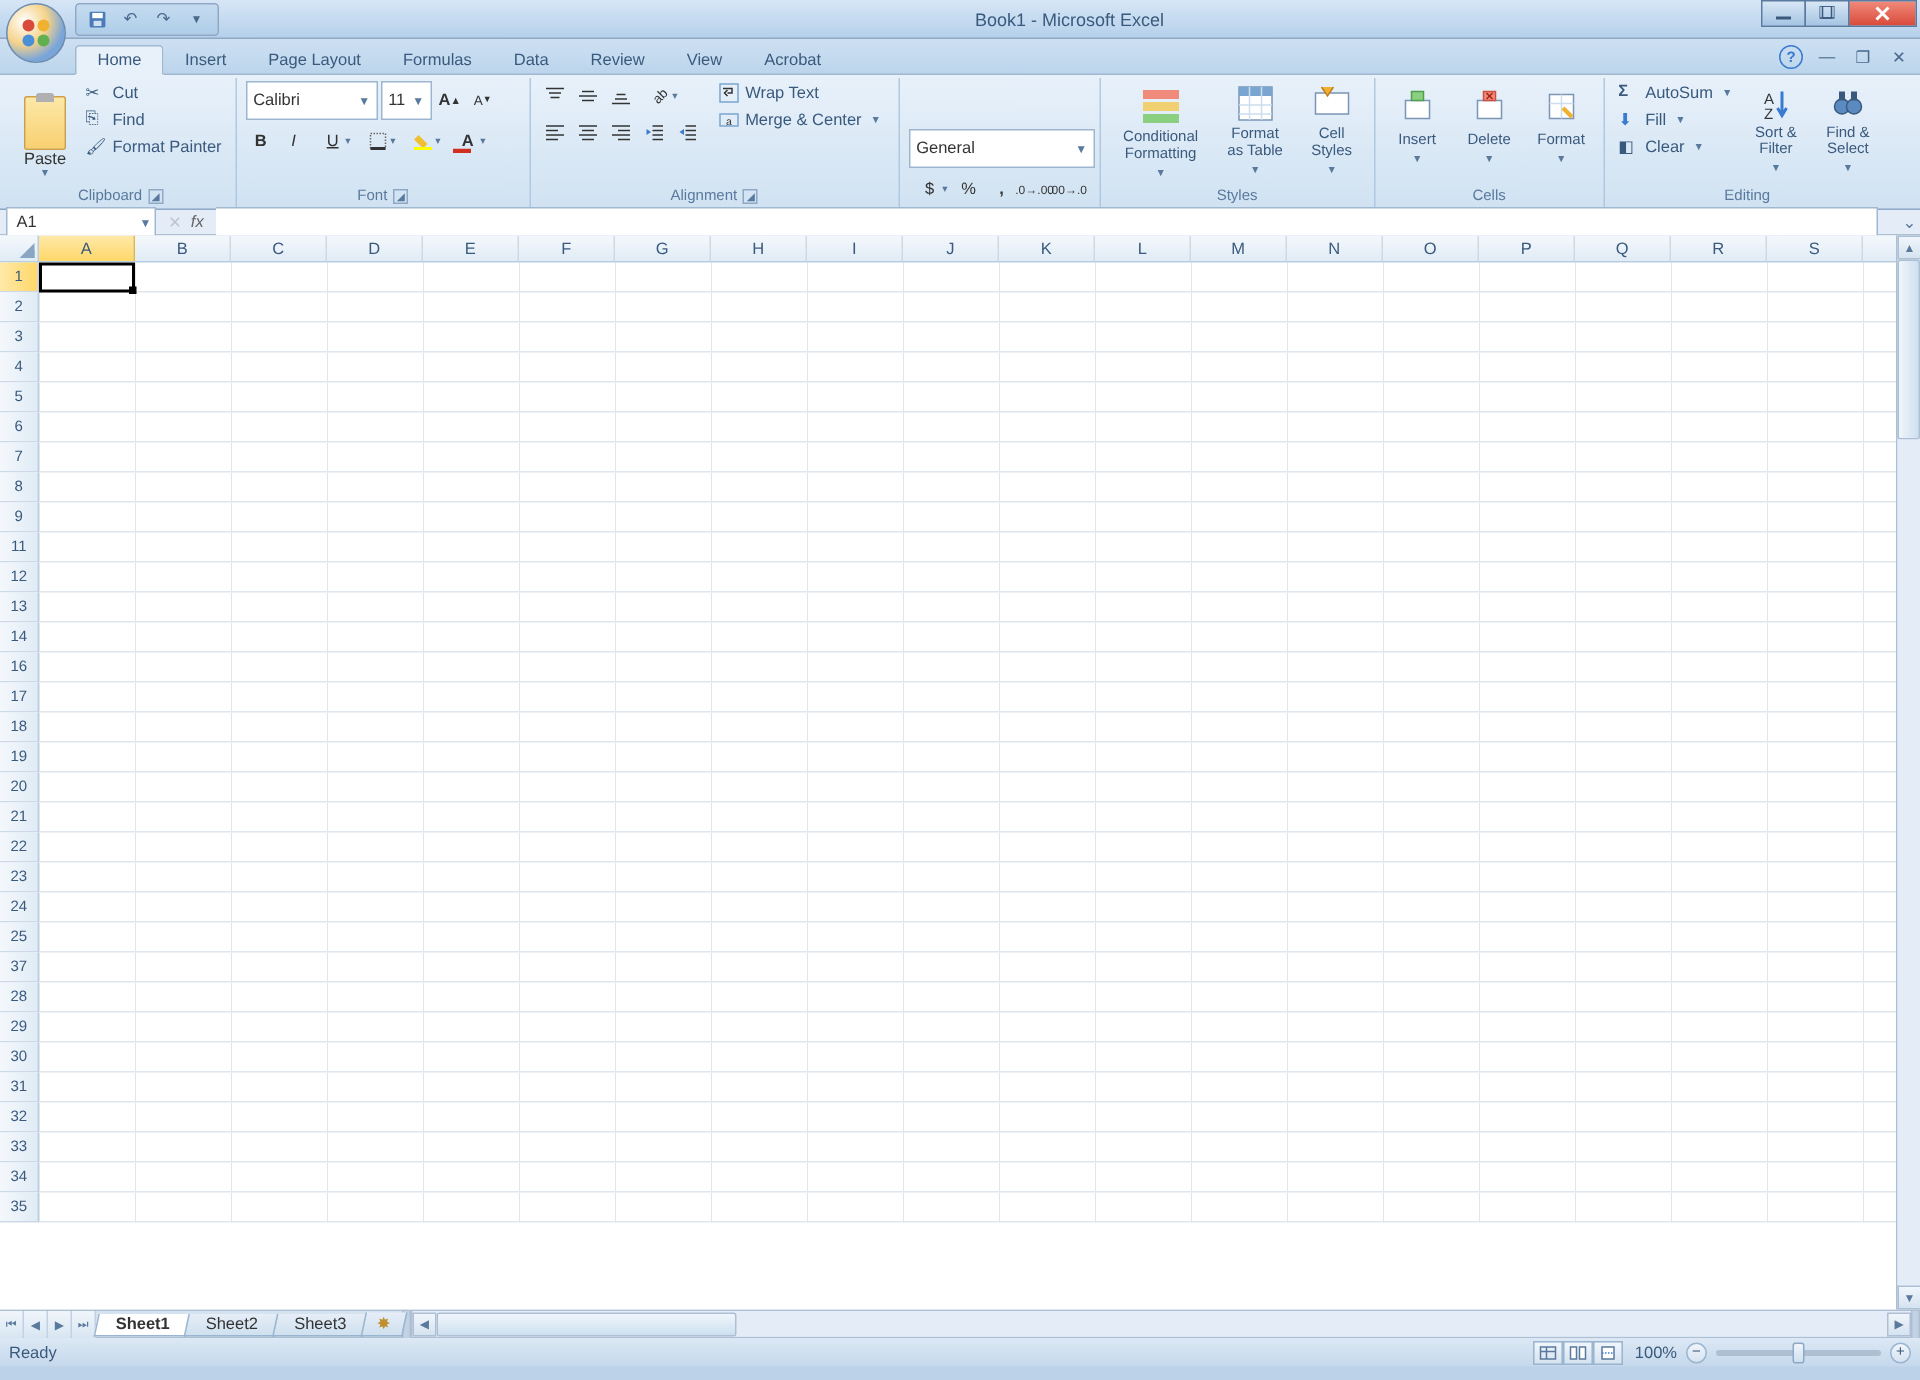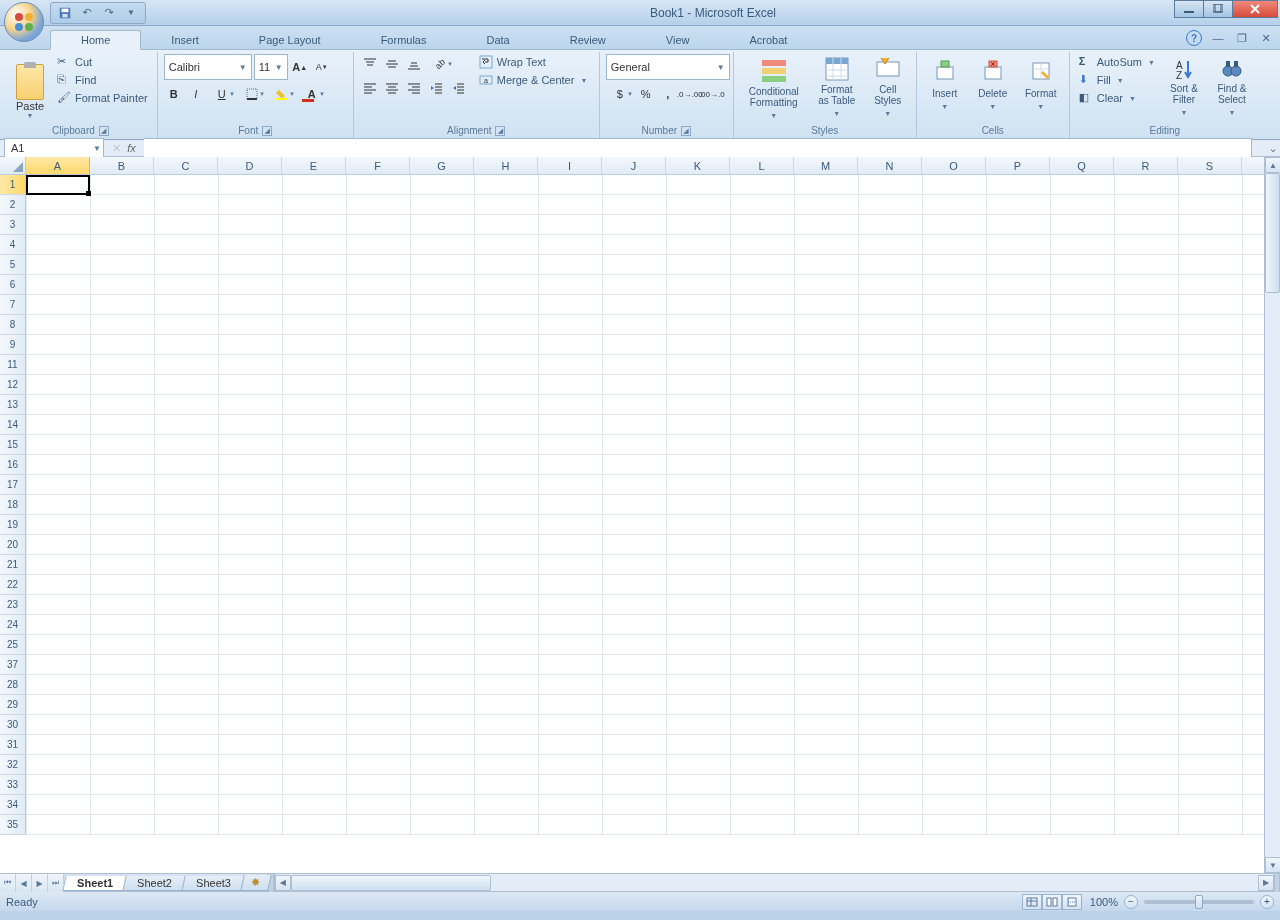--- a/index.html
+++ b/index.html
@@ -13,21 +13,21 @@
 .qat-item { width:16px; height:16px; display:flex; align-items:center; justify-content:center; color:#4a6a8d;}
 .title-text { flex: 1; text-align: center; font-size: 12px; color: #3a5a7d; }
 .win-btns { display: flex; position:absolute; right:2px; top:0;}
 .win-btns .wb { width: 30px; height: 18px; display:flex;align-items:center;justify-content:center; border:1px solid #5a7aa0;margin-left:-1px;}
 .wb.min { background: linear-gradient(#d8e7f5,#a5c4e2); }
 .wb.max { background: linear-gradient(#d8e7f5,#a5c4e2); }
 .wb.close { background: linear-gradient(#f08a7a,#d84a3a); width:46px;}
 
 
 .ribbon-tabs { height: 24px; background: linear-gradient(#cde0f2,#bcd5ec); display:flex; align-items:flex-end; padding-left:50px; border-bottom:1px solid #a0b8d0; position:relative;}
-.rtab { padding: 3px 30px; font-size: 11px; color:#3a5a7d; cursor:pointer; }
+.rtab { padding: 3px 14px; font-size: 11px; color:#3a5a7d; cursor:pointer; }
 .rtab.active { background:#e8f1fa; border:1px solid #a0b8d0; border-bottom:1px solid #e8f1fa; border-radius:3px 3px 0 0; margin-bottom:-1px; }
 .ribbon-right { position:absolute; right:6px; top:4px; display:flex; gap:8px; color:#4a6a8d;}
 .ribbon-right span{width:16px;height:16px;display:flex;align-items:center;justify-content:center;}
 
 
 .ribbon { height: 90px; background: linear-gradient(#e8f1fa,#d0e2f2); border-bottom:1px solid #8fa8c5; display:flex; padding:2px 4px; }
 .group { border-right:1px solid #b0c8e0; padding:2px 6px; display:flex; flex-direction:column; justify-content:space-between; height:86px;}
 .group-label { text-align:center; font-size:10px; color:#5a7a9d; padding-top:1px; display:flex; align-items:center; justify-content:center; gap:4px;}
 .group-label .dlg-launch{width:10px;height:10px;border:1px solid #8fa8c5;display:inline-flex;align-items:center;justify-content:center;font-size:7px;color:#5a7a9d;}
 .group-body { flex:1; display:flex; align-items:flex-start; gap:4px;}
@@ -344,21 +344,21 @@
           </div>
       </div>
     </div>
     <div class="group-label">
         <span>Alignment</span>
         <span class="dlg-launch">◢</span>
       </div>
   </div>
 
   <div class="group" style="width:134px;">
-    <div class="group-body" style="flex-direction:column;gap:4px;">
+    <div class="group-body" style="flex-direction:column;gap:4px;margin-top:32px;">
       <div class="combo" style="width:124px;">
           <span>General</span>
           <span class="dd">▼</span>
         </div>
       <div class="font-row">
         <div class="sq-btn split">$</div>
         <div class="sq-btn">%</div>
         <div class="sq-btn" style="font-weight:bold;">,</div>
         <div class="sq-btn">
             <span style="font-size:8px;">.0→.00</span>
@@ -593,24 +593,20 @@
         </div>
         <div class="row">
           <div class="rh">13</div>
           <div class="cells"></div>
         </div>
         <div class="row">
           <div class="rh">14</div>
           <div class="cells"></div>
         </div>
         <div class="row">
-          <div class="rh">15</div>
-          <div class="cells"></div>
-        </div>
-        <div class="row">
           <div class="rh">16</div>
           <div class="cells"></div>
         </div>
         <div class="row">
           <div class="rh">17</div>
           <div class="cells"></div>
         </div>
         <div class="row">
           <div class="rh">18</div>
           <div class="cells"></div>

